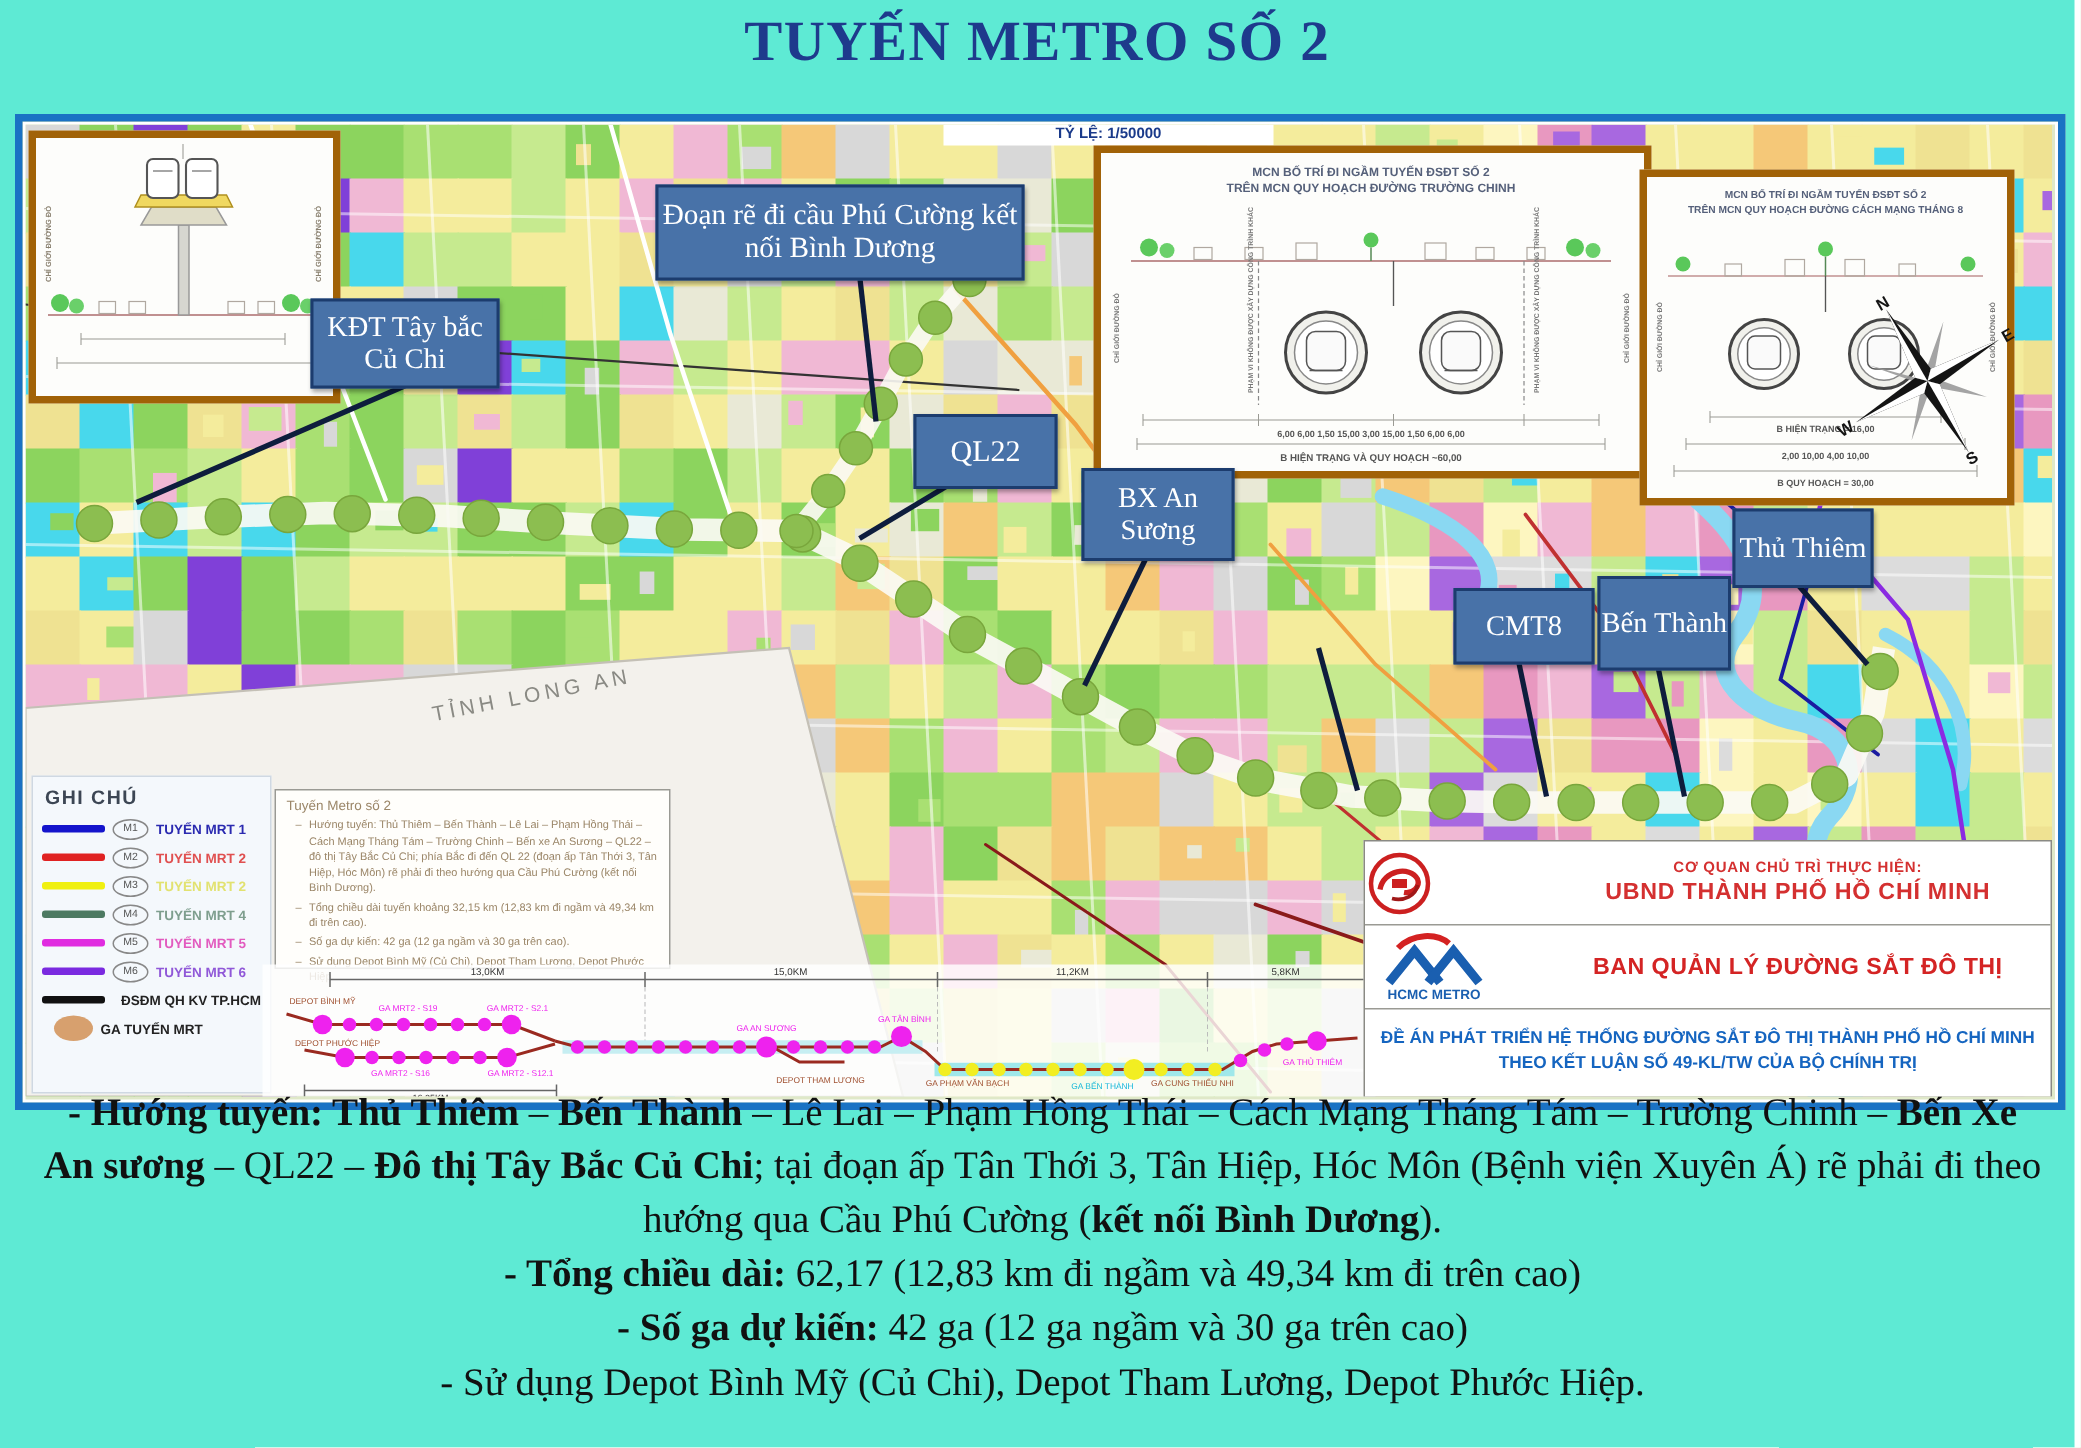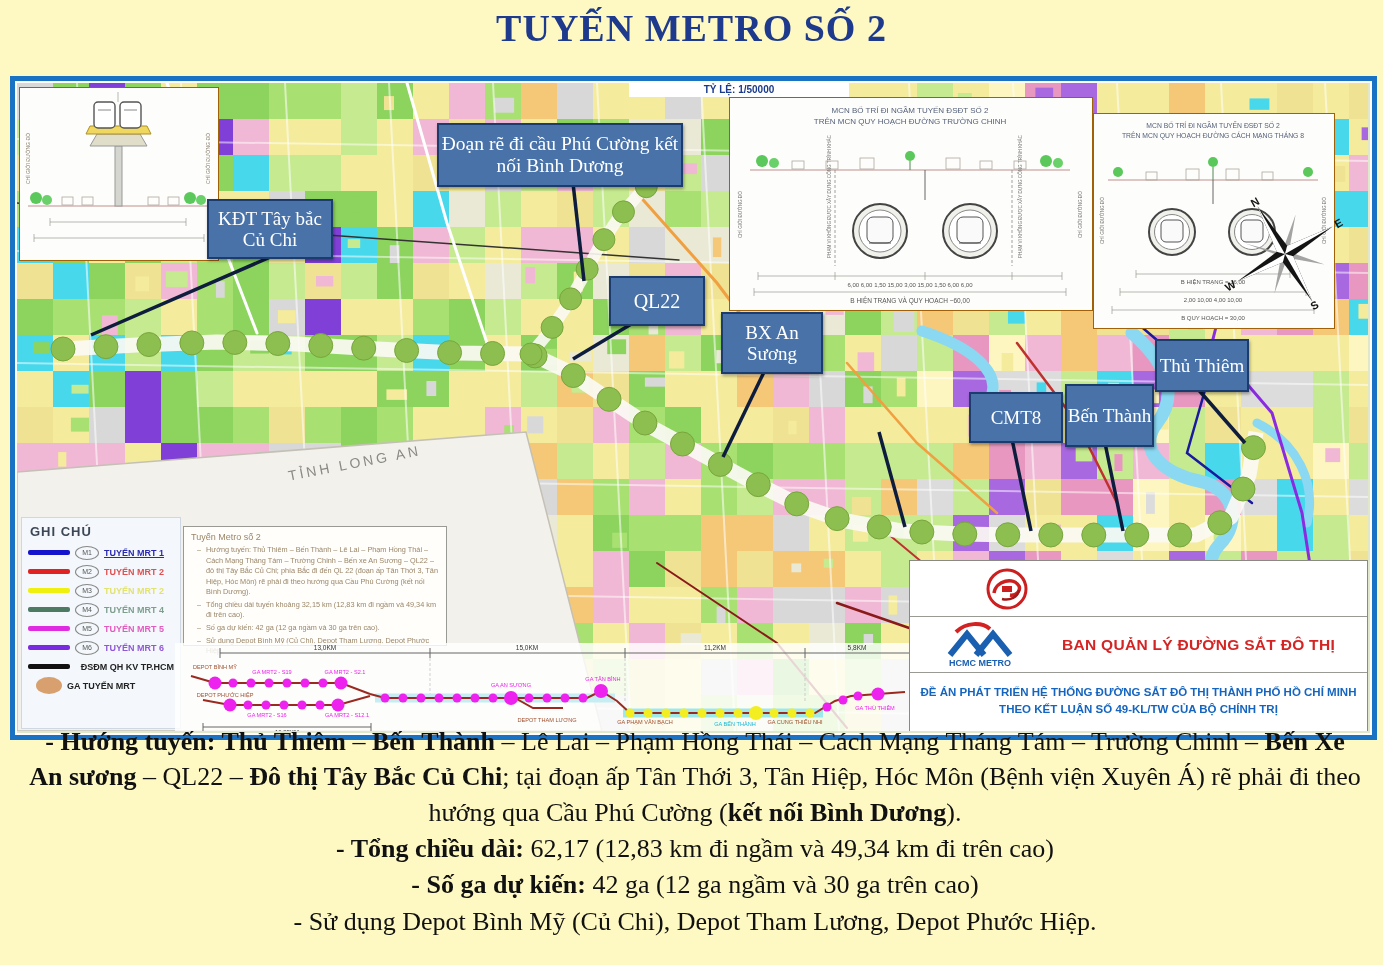--- a/index.html
+++ b/index.html
@@ -1,25 +1,25 @@
 <!DOCTYPE html>
 <html><head>
 <meta charset="utf-8">
 <style>
   html,body{margin:0;padding:0;background:#fff;width:1387px;height:965px;overflow:hidden;
     font-family:"Liberation Serif",serif;}
-  #page{position:relative;width:1383px;height:965px;background:#fef9c3;}
+  #page{position:relative;width:1383px;height:965px;background:#5eead4;}
   #page-title{position:absolute;top:6px;left:0;width:100%;text-align:center;
     font-size:38px;font-weight:bold;color:#1e3a8c;letter-spacing:1px;}
   
   #map-frame{position:absolute;left:10px;top:76px;width:1357px;height:654px;
     border:5px solid #1a72c4;background:#dfe8c8;box-shadow:inset 0 0 0 2px #ffffff;}
   #map-inner{position:absolute;left:2px;top:2px;width:1351px;height:648px;overflow:hidden;}
   #map-svg{position:absolute;left:0;top:0;}
-  .panel{position:absolute;background:#fdfdfb;border:1px solid #a16207;}
+  .panel{position:absolute;background:#fdfdfb;border:5px solid #a16207;font-weight:bold;}
   #scale-label{position:absolute;left:612px;top:0px;width:220px;height:14px;background:#fff;
     font-family:"Liberation Sans",sans-serif;font-size:10px;font-weight:bold;color:#1a3a8a;
     text-align:center;line-height:13px;}
   #province-label{position:absolute;left:270px;top:372px;transform:rotate(-11deg);
     font-family:"Liberation Sans",sans-serif;font-size:14px;color:#8a8a84;letter-spacing:3px;}
   .callout{position:absolute;background:#4872a8;border:2px solid #1c3c6e;color:#fff;
     display:flex;align-items:center;justify-content:center;text-align:center;
     font-family:"Liberation Serif",serif;line-height:1.12;box-shadow:1px 2px 3px rgba(0,0,0,.35);}
   
   #legend{position:absolute;left:4px;top:434px;width:160px;height:212px;
@@ -39,21 +39,21 @@
   #info-title{font-size:9px;margin-bottom:3px;}
   .info-item{display:flex;gap:5px;font-size:7.3px;line-height:1.45;margin-bottom:2px;}
   .info-item .dash{flex:0 0 10px;text-align:right;}
   
   #schematic{position:absolute;left:158px;top:560px;width:742px;height:92px;
     background:rgba(255,255,255,.82);}
   
   #org-box{position:absolute;left:892px;top:477px;width:459px;height:172px;background:#fff;
     border:1.5px solid #8a8a84;box-sizing:border-box;font-family:"Liberation Sans",sans-serif;}
   .org-row{display:flex;align-items:center;border-bottom:1px solid #9a9a94;box-sizing:border-box;}
-  .org-logo{flex:0 0 120px;display:flex;align-items:center;justify-content:flex-end;}
+  .org-logo{flex:0 0 120px;display:flex;align-items:center;justify-content:flex-start;}
   .org-text{flex:1;text-align:center;}
   #org-r1{height:56px;} #org-r2{height:56px;} #org-r3{height:56px;border-bottom:none;
     flex-direction:column;justify-content:center;}
   .org-small{font-size:10px;color:#d43030;font-weight:bold;letter-spacing:.5px;}
   .org-large{font-size:15.5px;color:#d43030;font-weight:bold;letter-spacing:.5px;margin-top:2px;}
   .org-label2{font-size:15.5px;color:#d42424;font-weight:bold;letter-spacing:.3px;}
   .org-blue{font-size:11.5px;color:#1565c0;font-weight:bold;line-height:1.5;text-align:center;}
   
   #footer{position:absolute;left:28px;top:724px;width:1334px;
     font-size:26px;color:#111;line-height:1.36;text-align:center;}
@@ -1139,21 +1139,21 @@
       </svg>
 
       <div id="province-label">TỈNH LONG AN</div>
 
       <div id="legend">
         <div id="legend-title">GHI CHÚ</div>
         <div id="legend-rows">
             <div class="lg-row">
               <span class="lg-line" style="background: rgb(20, 20, 204);"></span>
               <span class="lg-badge">M1</span>
-              <span class="lg-label" style="color: rgb(42, 42, 176); text-decoration: underline;">TUYẾN MRT 1</span>
+              <span class="lg-label" style="color: rgb(42, 42, 176);">TUYẾN MRT 1</span>
             </div>
             <div class="lg-row">
               <span class="lg-line" style="background: rgb(224, 34, 34);"></span>
               <span class="lg-badge">M2</span>
               <span class="lg-label" style="color: rgb(224, 80, 80);">TUYẾN MRT 2</span>
             </div>
             <div class="lg-row">
               <span class="lg-line" style="background: rgb(240, 240, 16);"></span>
               <span class="lg-badge">M3</span>
               <span class="lg-label" style="color: rgb(226, 226, 112);">TUYẾN MRT 2</span>
@@ -1294,20 +1294,24 @@
       <div id="org-box">
         <div class="org-row" id="org-r1">
           <div class="org-logo">
             <svg width="46" height="46" viewBox="0 0 46 46">
               <circle cx="23" cy="23" r="19" fill="#fff" stroke="#cc2020" stroke-width="3"></circle>
               <path d="M10,27 C12,14 30,11 35,20 C37,25 32,30 26,29" fill="none" stroke="#cc2020" stroke-width="3.5"></path>
               <path d="M35,24 C34,31 26,35 18,33" fill="none" stroke="#a01818" stroke-width="2.5"></path>
               <rect x="18" y="20" width="10" height="6" fill="#cc2020"></rect>
             </svg>
           </div>
+          <div class="org-text">
+            <div class="org-small">CƠ QUAN CHỦ TRÌ THỰC HIỆN:</div>
+            <div class="org-large">UBND THÀNH PHỐ HỒ CHÍ MINH</div>
+          </div>
         </div>
         <div class="org-row" id="org-r2">
           <div class="org-logo">
             <svg width="96" height="48" viewBox="0 0 96 48">
               <polyline points="16,34 33,13 50,34" fill="none" stroke="#1a5fb0" stroke-width="6"></polyline>
               <polyline points="42,34 59,13 76,34" fill="none" stroke="#1a5fb0" stroke-width="6"></polyline>
               <path d="M22,11 C32,1 48,1 56,8" fill="none" stroke="#d42222" stroke-width="4"></path>
               <text x="46" y="45" text-anchor="middle" font-size="9" font-weight="bold" fill="#1a5fb0">HCMC METRO</text>
             </svg>
           </div>

